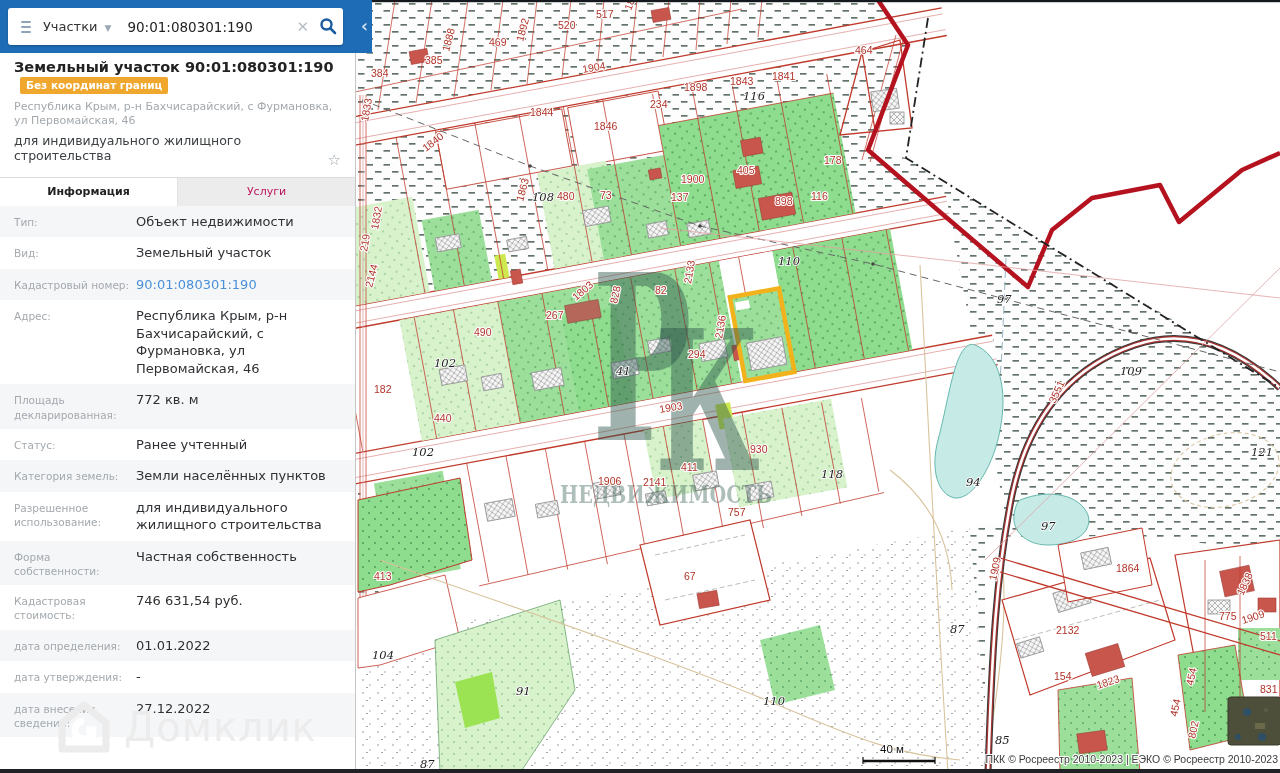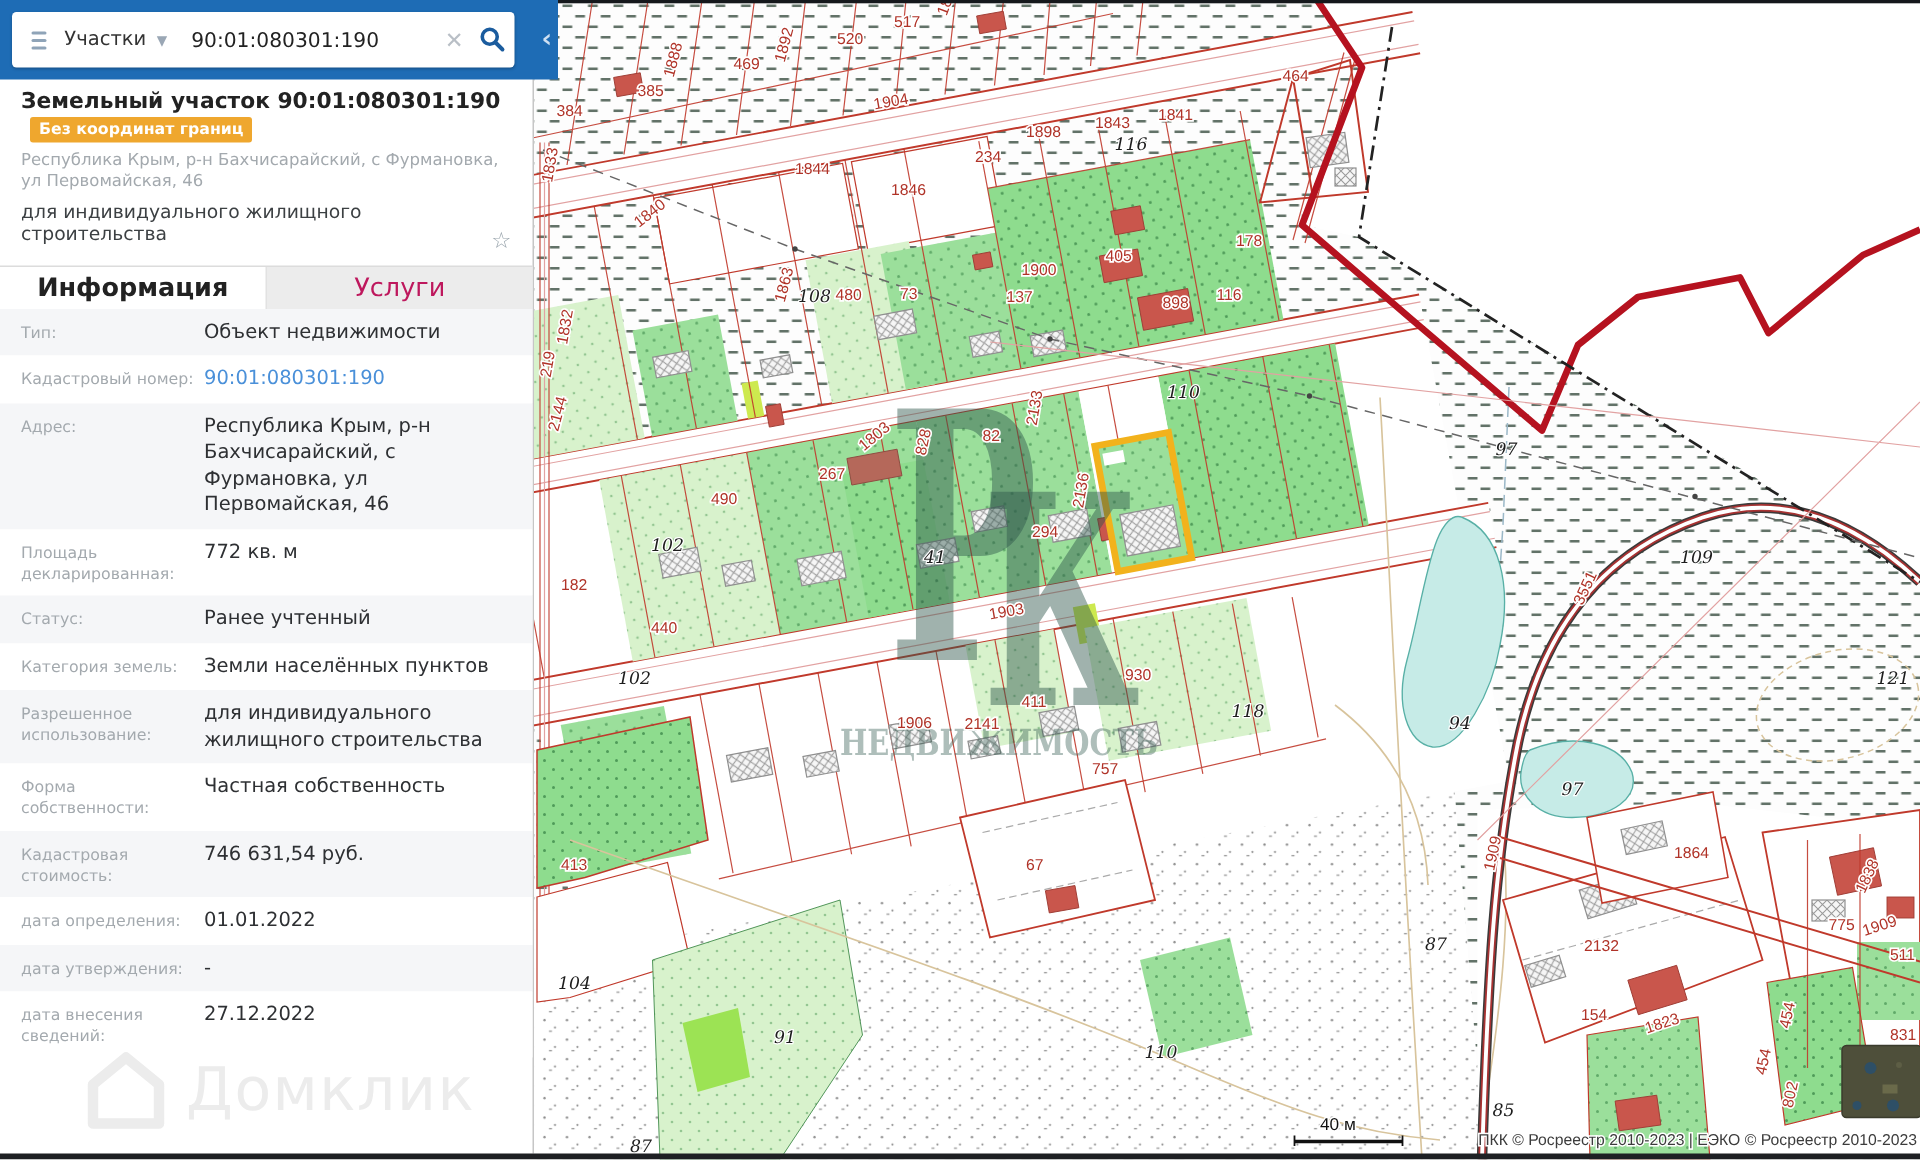--- a/index.html
+++ b/index.html
@@ -22,21 +22,21 @@
   .panel{position:absolute;left:0;top:53px;width:355px;height:716px;background:#fff;z-index:20;
          border-right:1px solid #c6c6c6;}
   .phead{padding:4px 14px 4px 14px;position:relative;}
   .title{font-size:14.5px;font-weight:bold;color:#222;}
   .badge{display:inline-block;background:#efa72e;color:#fff;font-size:10.5px;font-weight:bold;
          padding:2px 6px 3px;border-radius:2px;margin-left:6px;vertical-align:2px;}
   .addr{font-size:11px;color:#a3a9ae;margin-top:5px;line-height:1.25;}
   .usage{font-size:12.5px;color:#3c4043;margin-top:5px;}
   .star{position:absolute;right:14px;bottom:-2px;color:#9aa5ad;font-size:15px;cursor:pointer;}
   .tabs{display:flex;margin-top:10px;border-top:1px solid #dcdcdc;height:28px;}
-  .tab{flex:1;display:flex;align-items:center;justify-content:center;font-size:17px;cursor:pointer;}
+  .tab{flex:1;display:flex;align-items:center;justify-content:center;font-size:11px;cursor:pointer;}
   .tab.on{background:#fff;color:#222;font-weight:bold;border-right:1px solid #e2e2e2;}
   .tab.off{background:#ececec;color:#be185d;}
   .info{}
   .irow{display:flex;padding:7px 14px 7px 14px;background:#fff;}
   .irow:nth-child(odd){background:#f5f6f8;}
   .ilab{width:122px;min-width:122px;font-size:10.5px;color:#a3a9ae;line-height:1.35;padding-top:2px;}
   .ival{font-size:13px;color:#2e3033;line-height:1.35;}
   .ival.link{color:#4a90d9;cursor:pointer;}
   .dk-wm{position:absolute;left:58px;bottom:16px;display:flex;align-items:center;color:#ececec;}
   .dk-wm .txt{font-size:40px;font-weight:normal;letter-spacing:1px;margin-left:14px;
@@ -389,20 +389,24 @@
   <div class="tabs">
     <div class="tab on">Информация</div>
     <div class="tab off">Услуги</div>
   </div>
   <div class="info" id="info-table">
       <div class="irow">
         <span class="ilab">Тип:</span>
         <span class="ival">Объект недвижимости</span>
       </div>
       <div class="irow">
+        <span class="ilab">Вид:</span>
+        <span class="ival">Земельный участок</span>
+      </div>
+      <div class="irow">
         <span class="ilab">Кадастровый номер:</span>
         <span class="ival link">90:01:080301:190</span>
       </div>
       <div class="irow">
         <span class="ilab">Адрес:</span>
         <span class="ival">Республика Крым, р-н Бахчисарайский, с Фурмановка, ул Первомайская, 46</span>
       </div>
       <div class="irow">
         <span class="ilab">Площадь декларированная:</span>
         <span class="ival">772 кв. м</span>

